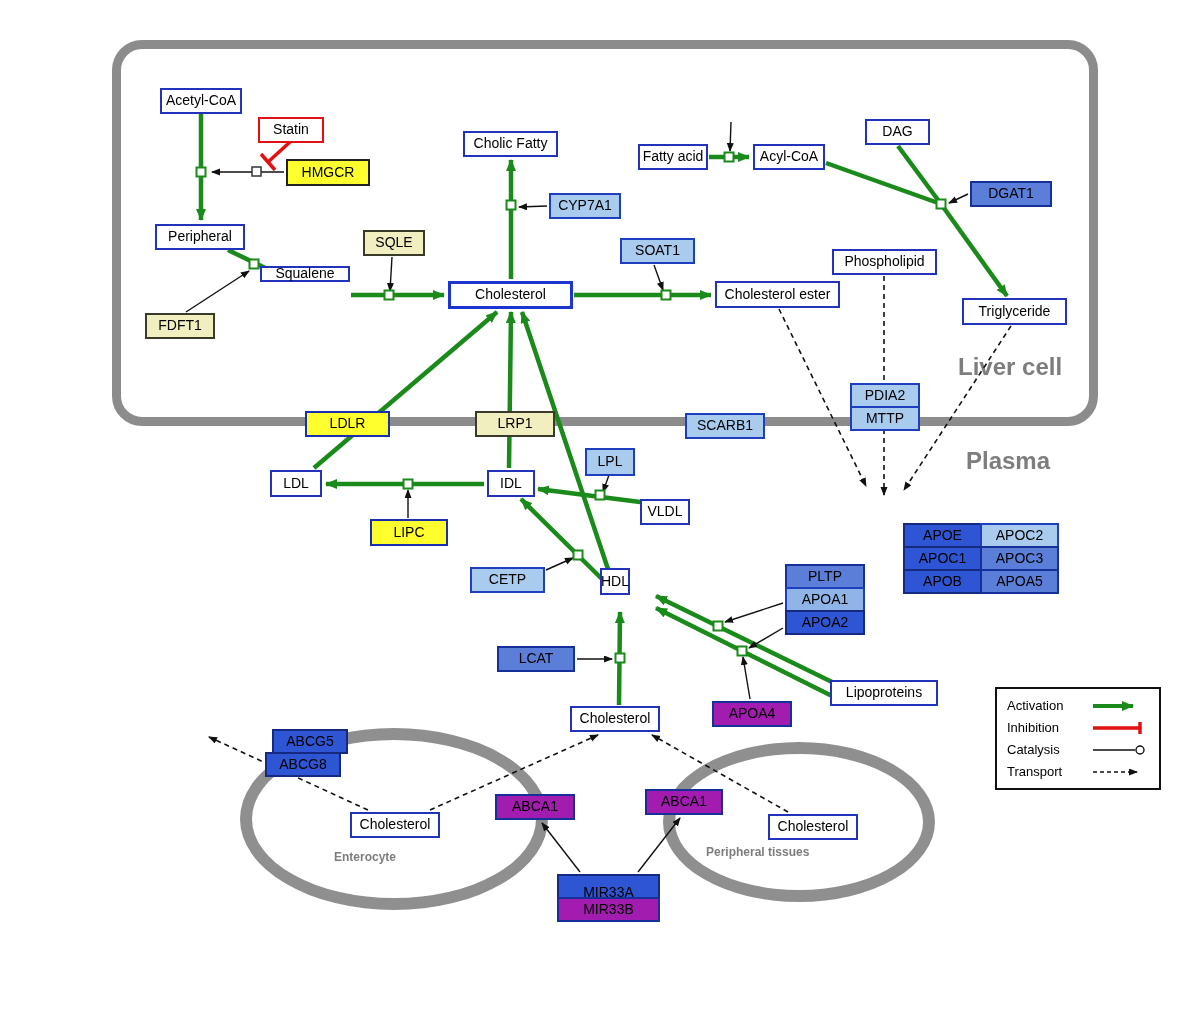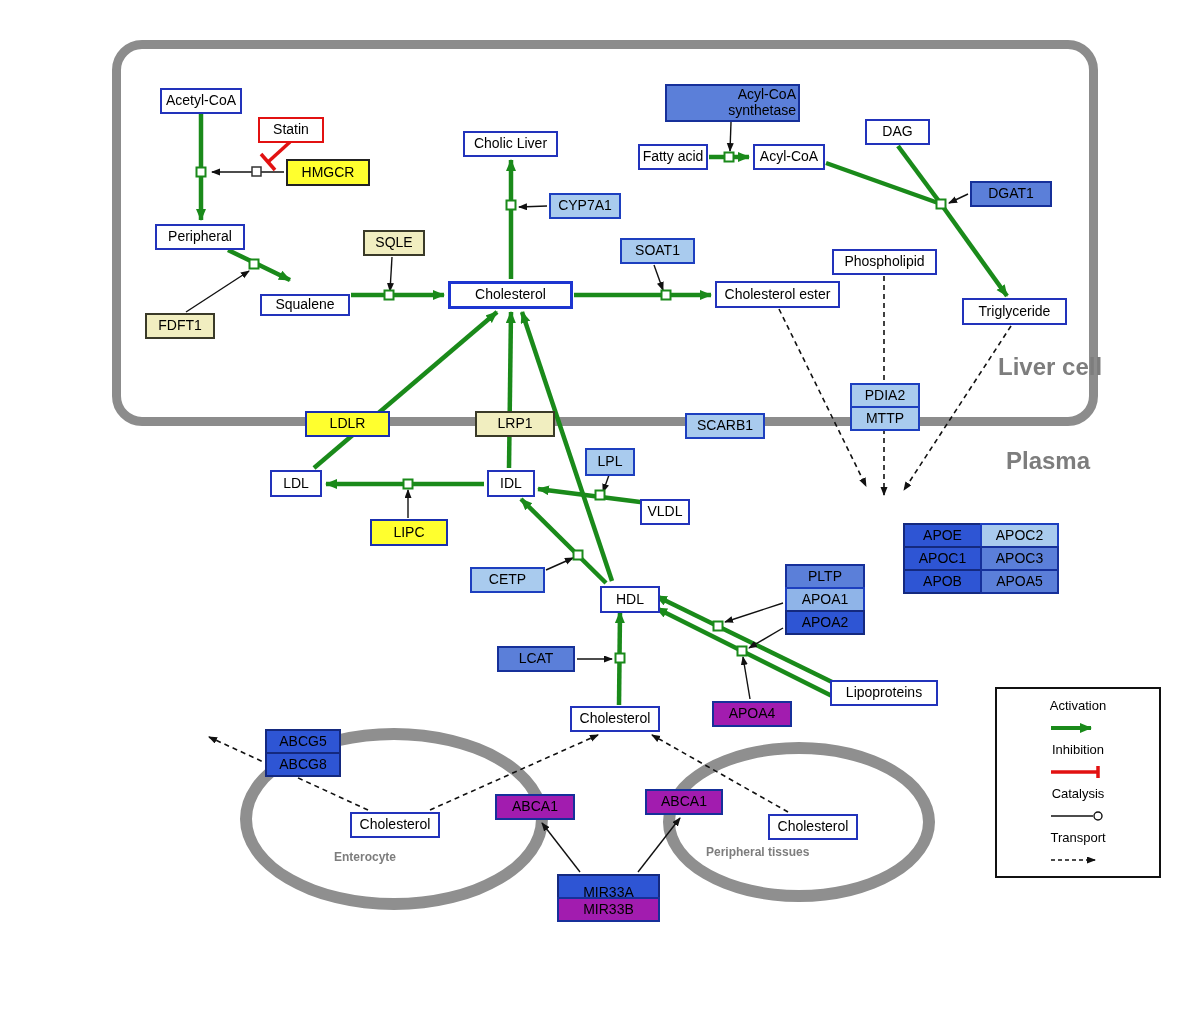--- a/index.html
+++ b/index.html
@@ -5,21 +5,21 @@
   * { box-sizing: border-box; margin: 0; padding: 0; }
   html,body { background:#fff; font-family:"Liberation Sans",sans-serif; }
   .canvas { position:relative; width:1200px; height:1013px; background:#fff; overflow:hidden; }
 
   
   .comp { position:absolute; z-index:1; background:transparent; }
   .liver { left:112px; top:40px; width:986px; height:386px; border:9px solid #8c8c8c; border-radius:30px; }
   .ent   { left:240px; top:728px; width:308px; height:182px; border:12px solid #8f8f8f; border-radius:50%; }
   .per   { left:663px; top:742px; width:272px; height:160px; border:12px solid #8f8f8f; border-radius:50%; }
   .clabel { position:absolute; z-index:2; font-weight:bold; color:#7d7d7d; }
-  .big   { font-size:24px;margin-left:40px; }
+  .big   { font-size:24px; }
   .mid   { font-size:12px; }
 
   .edges { position:absolute; left:0; top:0; z-index:2; }
 
   
   .node { position:absolute; z-index:3; display:flex; align-items:center; justify-content:center;
           text-align:right; background:#fff; border:2px solid #2233bb; font-size:14px;
           line-height:1.12; color:#000; padding:4px 2px; cursor:pointer; }
   .thick  { border-width:3px; border-color:#1d35d0; }
   .redb   { border-color:#e21111; border-width:2.5px; }
@@ -28,21 +28,21 @@
   .pale   { background:#f1eec0; border-color:#3a3a28; }
   .light  { background:#a9cbee; border-color:#1d3fbf; }
   .lmed   { background:#8fb4e8; border-color:#1d3fbf; }
   .med    { background:#5b7fd9; border-color:#16309a; }
   .med2   { background:#a21caf; border-color:#16309a; }
   .dark   { background:#2e55d4; border-color:#14297f; }
 
   
   .legend { position:absolute; z-index:4; left:995px; top:687px; width:166px; background:#fff;
             border:2px solid #111; padding:9px 10px; display:flex; flex-direction:column; gap:7px; }
-  .lrow { display:flex; justify-content:space-between; align-items:center; gap:8px; font-size:13px; color:#000;flex-direction:column; }
+  .lrow { display:flex; justify-content:space-between; align-items:center; gap:8px; font-size:13px; color:#000; }
 </style>
 </head>
 <body>
 
 <div class="canvas">
 
   <div class="comp liver"></div>
   <div class="comp ent"></div>
   <div class="comp per"></div>
 
@@ -132,63 +132,62 @@
       <rect x="252" y="167" width="9" height="9" stroke="#333" stroke-width="1.5"></rect>
     </g>
   </svg>
 
   <div class="node" style="left:160px;top:88px;width:82px;height:26px">Acetyl-CoA</div>
   <div class="node redb" style="left:258px;top:117px;width:66px;height:26px">Statin</div>
   <div class="node yellowk" style="left:286px;top:159px;width:84px;height:27px">HMGCR</div>
   <div class="node" style="left:155px;top:224px;width:90px;height:26px">Peripheral</div>
   <div class="node pale" style="left:363px;top:230px;width:62px;height:26px">SQLE</div>
   <div class="node pale" style="left:145px;top:313px;width:70px;height:26px">FDFT1</div>
-  <div class="node" style="left:260px;top:294px;width:90px;height:22px">Squalene</div>
+  <div class="node" style="left:260px;top:266px;width:90px;height:16px">Squalene</div>
   <div class="node thick" style="left:448px;top:281px;width:125px;height:28px">Cholesterol</div>
-  <div class="node" style="left:463px;top:131px;width:95px;height:26px">Cholic Liver</div>
+  <div class="node" style="left:463px;top:131px;width:95px;height:26px">Cholic Fatty</div>
   <div class="node light" style="left:549px;top:193px;width:72px;height:26px">CYP7A1</div>
   <div class="node light" style="left:620px;top:238px;width:75px;height:26px">SOAT1</div>
   <div class="node" style="left:715px;top:281px;width:125px;height:27px">Cholesterol ester</div>
-  <div class="node med" style="left:665px;top:84px;width:135px;height:38px">Acyl-CoA synthetase</div>
   <div class="node" style="left:638px;top:144px;width:70px;height:26px">Fatty acid</div>
   <div class="node" style="left:753px;top:144px;width:72px;height:26px">Acyl-CoA</div>
   <div class="node" style="left:865px;top:119px;width:65px;height:26px">DAG</div>
   <div class="node med" style="left:970px;top:181px;width:82px;height:26px">DGAT1</div>
   <div class="node" style="left:832px;top:249px;width:105px;height:26px">Phospholipid</div>
   <div class="node" style="left:962px;top:298px;width:105px;height:27px">Triglyceride</div>
   <div class="node light" style="left:850px;top:383px;width:70px;height:25px">PDIA2</div>
   <div class="node light" style="left:850px;top:406px;width:70px;height:25px">MTTP</div>
 
   <div class="node yellow" style="left:305px;top:411px;width:85px;height:26px">LDLR</div>
   <div class="node pale" style="left:475px;top:411px;width:80px;height:26px">LRP1</div>
   <div class="node light" style="left:685px;top:413px;width:80px;height:26px">SCARB1</div>
 
   <div class="node" style="left:270px;top:470px;width:52px;height:27px">LDL</div>
   <div class="node" style="left:487px;top:470px;width:48px;height:27px">IDL</div>
   <div class="node light" style="left:585px;top:448px;width:50px;height:28px">LPL</div>
   <div class="node" style="left:640px;top:499px;width:50px;height:26px">VLDL</div>
   <div class="node yellow" style="left:370px;top:519px;width:78px;height:27px">LIPC</div>
   <div class="node light" style="left:470px;top:567px;width:75px;height:26px">CETP</div>
-  <div class="node" style="left:600px;top:586px;width:60px;height:27px">HDL</div>
+  <div class="node" style="left:600px;top:568px;width:30px;height:27px">HDL</div>
   <div class="node med" style="left:785px;top:564px;width:80px;height:25px">PLTP</div>
   <div class="node lmed" style="left:785px;top:587px;width:80px;height:25px">APOA1</div>
   <div class="node dark" style="left:785px;top:610px;width:80px;height:25px">APOA2</div>
   <div class="node med" style="left:497px;top:646px;width:78px;height:26px">LCAT</div>
   <div class="node med2" style="left:712px;top:701px;width:80px;height:26px">APOA4</div>
   <div class="node" style="left:830px;top:680px;width:108px;height:26px">Lipoproteins</div>
 
   <div class="node dark" style="left:903px;top:523px;width:79px;height:25px">APOE</div>
   <div class="node light" style="left:980px;top:523px;width:79px;height:25px">APOC2</div>
   <div class="node dark" style="left:903px;top:546px;width:79px;height:25px">APOC1</div>
   <div class="node med" style="left:980px;top:546px;width:79px;height:25px">APOC3</div>
   <div class="node dark" style="left:903px;top:569px;width:79px;height:25px">APOB</div>
   <div class="node med" style="left:980px;top:569px;width:79px;height:25px">APOA5</div>
 
   <div class="node" style="left:570px;top:706px;width:90px;height:26px">Cholesterol</div>
-  <div class="node dark" style="left:265px;top:729px;width:76px;height:25px">ABCG5</div>
+  <div class="node dark" style="left:272px;top:729px;width:76px;height:25px">ABCG5</div>
   <div class="node dark" style="left:265px;top:752px;width:76px;height:25px">ABCG8</div>
   <div class="node" style="left:350px;top:812px;width:90px;height:26px">Cholesterol</div>
   <div class="node med2" style="left:495px;top:794px;width:80px;height:26px">ABCA1</div>
   <div class="node med2" style="left:645px;top:789px;width:78px;height:26px">ABCA1</div>
   <div class="node" style="left:768px;top:814px;width:90px;height:26px">Cholesterol</div>
   <div class="node dark" style="left:557px;top:874px;width:103px;height:38px">MIR33A</div>
   <div class="node med2" style="left:557px;top:897px;width:103px;height:25px">MIR33B</div>
 
   <div class="legend">
     <div class="lrow">

